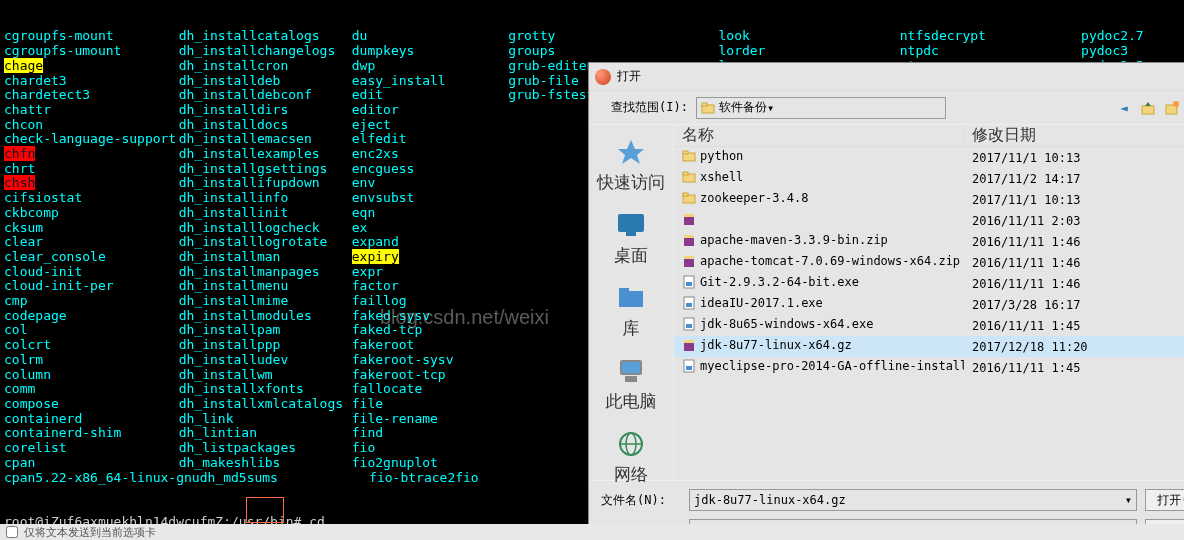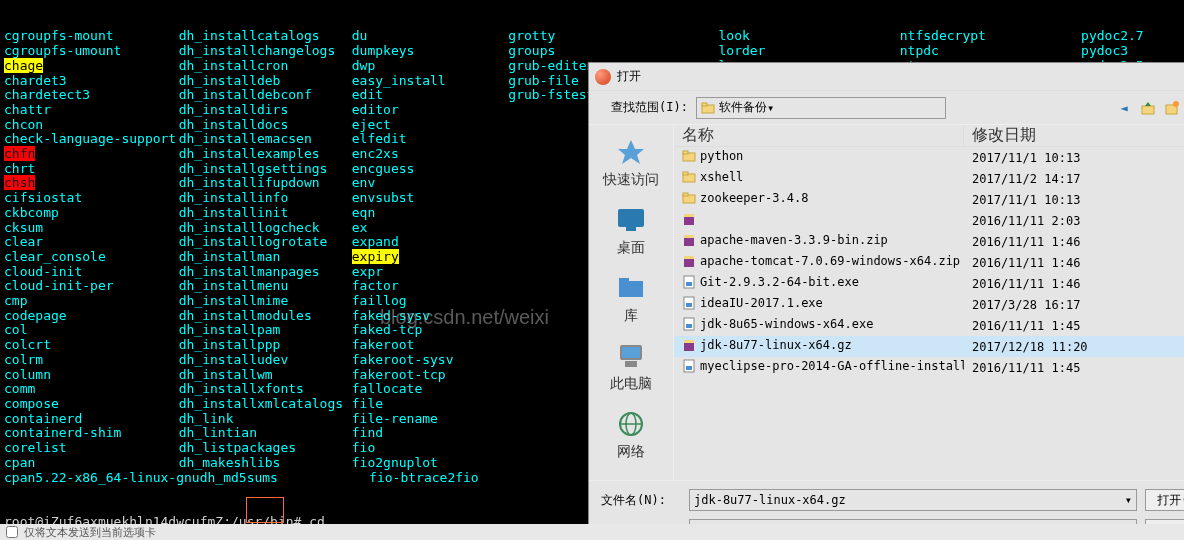--- a/index.html
+++ b/index.html
@@ -18,21 +18,21 @@
 .dialog{position:absolute;left:588px;top:62px;width:640px;height:471px;background:#e5e5e5;border:1px solid #888;font-family:"Microsoft YaHei",Arial;font-size:12px;color:#000;box-shadow:0 0 8px rgba(0,0,0,.3);}
 .dlg-title{height:28px;display:flex;align-items:center;padding:0 6px;border-bottom:1px solid #ddd;}
 .dlg-title .icon{width:16px;height:16px;border-radius:50%;background:radial-gradient(circle at 30% 30%,#ff9a7a,#d04020);margin-right:6px;}
 .dlg-title .close{margin-left:auto;font-size:14px;cursor:pointer;}
 .dlg-toolbar{height:34px;display:flex;align-items:center;padding:0 22px;gap:8px;border-bottom:1px solid #eee;}
 .dlg-toolbar .combo{flex:0 0 250px;height:22px;border:1px solid #999;display:flex;align-items:center;padding:0 4px;justify-content:flex-start;}
 .dlg-toolbar .tb-icons{display:flex;gap:6px;margin-left:auto;}
 .tb-ico{width:18px;height:18px;display:flex;align-items:center;justify-content:center;border:1px solid transparent;}
 .dlg-body{display:flex;height:355px;}
 .sidebar{width:85px;border-right:1px solid #eee;display:flex;flex-direction:column;align-items:center;padding-top:10px;gap:14px;}
-.sb-item{display:flex;flex-direction:column;align-items:center;gap:2px;font-size:14px;color:#333;}
+.sb-item{display:flex;flex-direction:column;align-items:center;gap:2px;font-size:17px;color:#333;}
 .sb-ico{width:34px;height:34px;display:flex;align-items:center;justify-content:center;}
 .filelist{flex:1;overflow:auto;}
 .fl-head{display:flex;border-bottom:1px solid #ddd;font-size:16px;color:#333;height:22px;align-items:center;}
 .fl-head .h1{width:290px;padding-left:8px;border-right:1px solid #ddd;} .fl-head .h2{width:130px;padding-left:8px;}
 .fl-row{display:flex;height:21px;align-items:center;font-size:12px;}
 .fl-row .r1{width:290px;padding-left:8px;display:flex;gap:4px;overflow:hidden;white-space:nowrap;} .fl-row .r2{width:130px;padding-left:8px;}
 .fl-row.sel{background:#cde6f7;}
 .fico{width:14px;height:14px;flex:none;}
 .dlg-bottom{padding:8px 12px;display:flex;flex-direction:column;gap:8px;border-top:1px solid #eee;}
 .bt-row{display:flex;align-items:center;gap:8px;}

